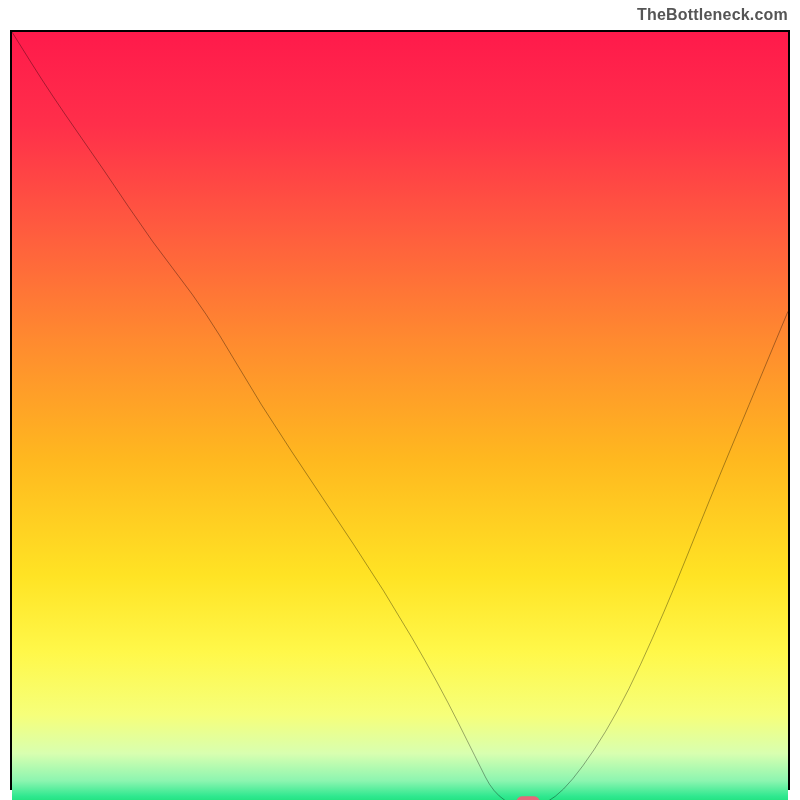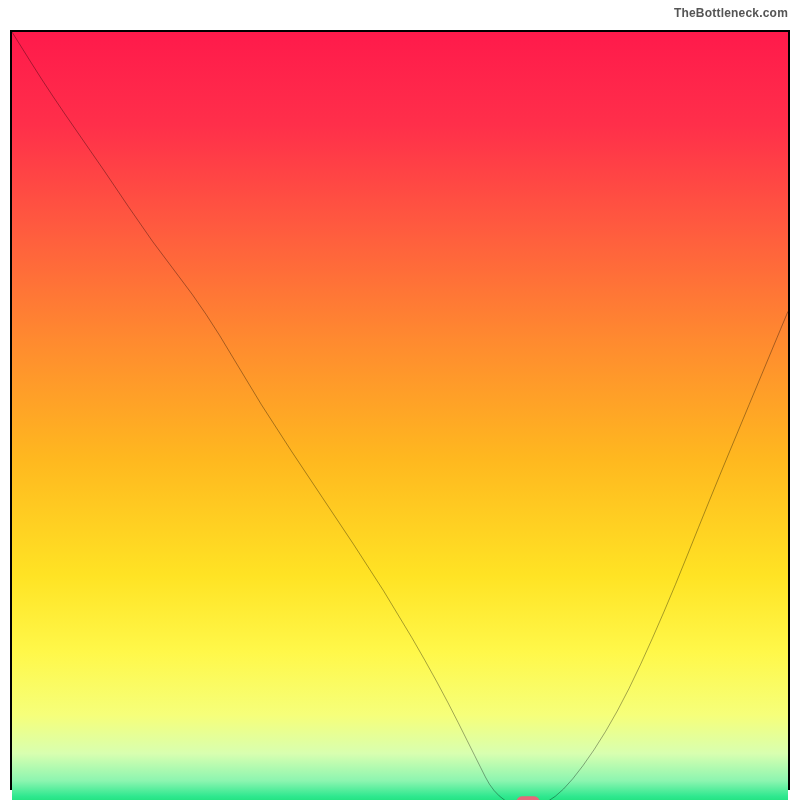--- a/index.html
+++ b/index.html
@@ -21,21 +21,21 @@
     box-sizing: border-box;
   }
   .gradient-bg {
     position: absolute;
     inset: 0;
   }
   .watermark {
     position: absolute;
     top: 6px;
     right: 12px;
-    font-size: 12px;
+    font-size: 16px;
     font-weight: 600;
     color: #555555;
     letter-spacing: 0.2px;
   }
   svg.curve {
     position: absolute;
     inset: 0;
   }
   .marker {
     fill: #e4697a;

